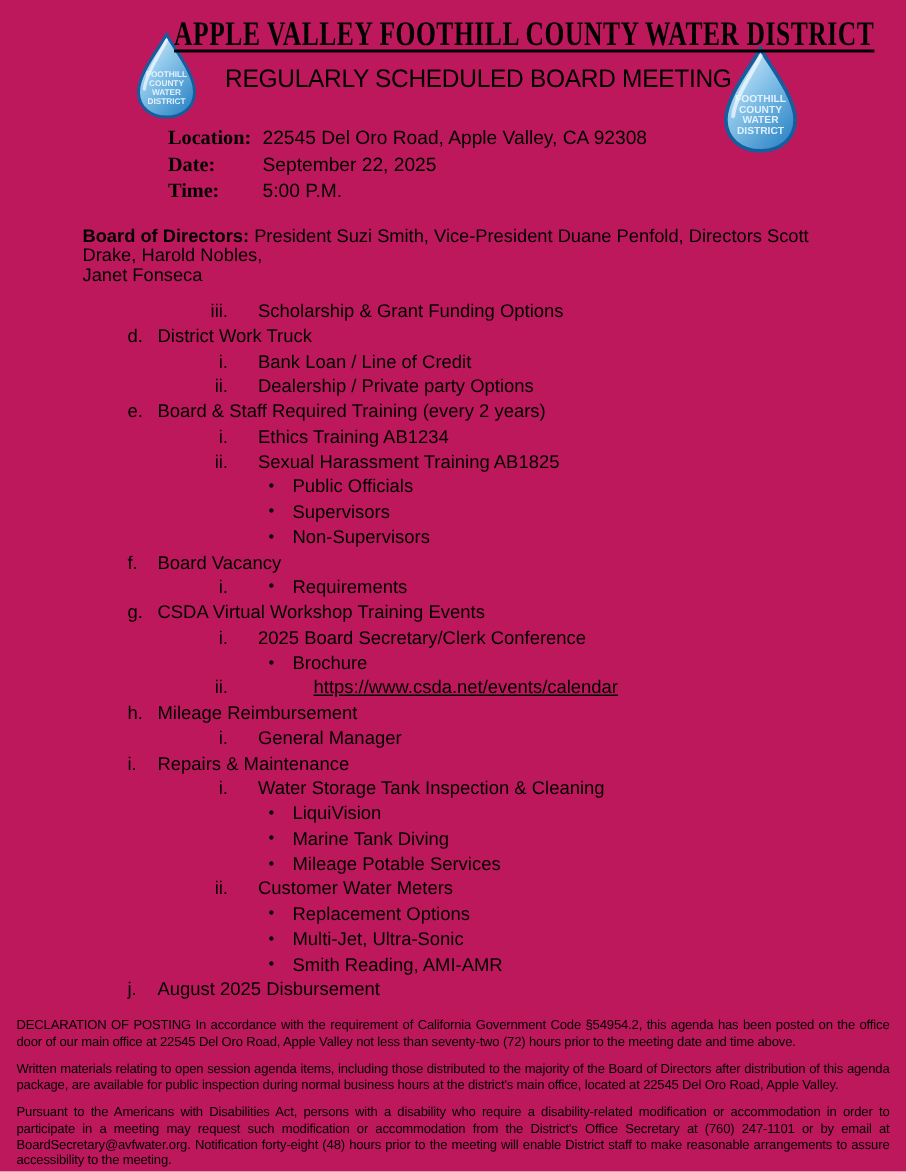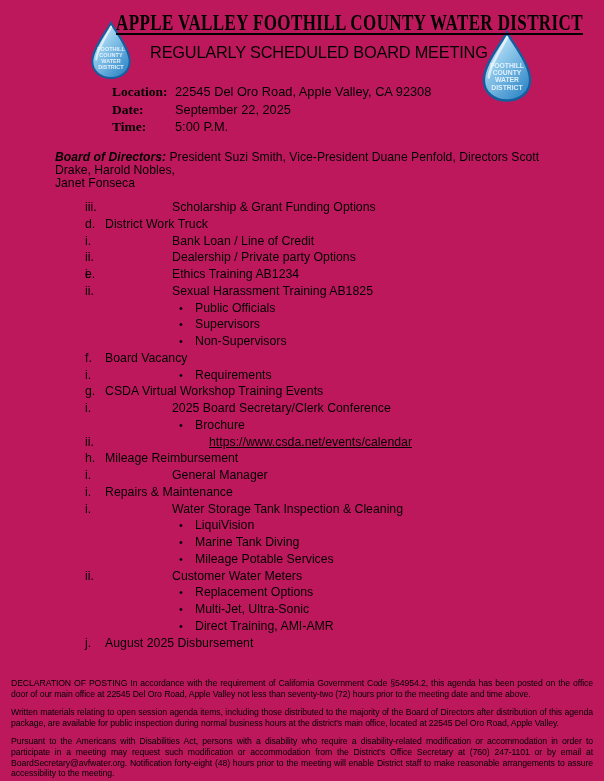--- a/index.html
+++ b/index.html
@@ -49,35 +49,35 @@
   }
   .info-value { font-size:12.8px; }
 
   .board {
     margin-top:14px;
     margin-left:55px;
     width:520px;
     font-size:12.2px;
     line-height:13.2px;
   }
-  .board b { font-weight:bold;font-style:italic; }
+  .board b { font-weight:bold; }
 
   
   .agenda { margin-top:9px; }
   .agenda .row {
     position:relative;
     line-height:16.75px;
     font-size:12.3px;
     white-space:nowrap;
   }
   .agenda .marker { position:absolute; top:0; }
   .row.lvl-letter { padding-left:105px; }
   .row.lvl-letter .marker { left:85px; }
   .row.lvl-roman { padding-left:172px; }
-  .row.lvl-roman .marker { left:85px; width:67px; }
+  .row.lvl-roman .marker { left:85px; width:67px; text-align:right; }
   .row.lvl-bullet { padding-left:195px; }
   .row.lvl-bullet .marker { left:179px; font-size:11px; }
   .agenda .link { text-decoration:underline; color:#000; cursor:pointer;padding-left:37px; }
 
   
   .footer {
     position:absolute;
     left:11px; right:11px; top:678px;
     font-size:8.7px;
     line-height:10.6px;
@@ -163,20 +163,21 @@
     <span class="text">Bank Loan / Line of Credit</span>
   </div>
 
   <div class="row lvl-roman">
     <span class="marker">ii.</span>
     <span class="text">Dealership / Private party Options</span>
   </div>
 
   <div class="row lvl-letter">
     <span class="marker">e.</span>
+    <span class="text">Board &amp; Staff Required Training (every 2 years)</span>
   </div>
 
   <div class="row lvl-roman">
     <span class="marker">i.</span>
     <span class="text">Ethics Training AB1234</span>
   </div>
 
   <div class="row lvl-roman">
     <span class="marker">ii.</span>
     <span class="text">Sexual Harassment Training AB1825</span>
@@ -276,21 +277,21 @@
     <span class="text">Replacement Options</span>
   </div>
 
   <div class="row lvl-bullet">
     <span class="marker">•</span>
     <span class="text">Multi-Jet, Ultra-Sonic</span>
   </div>
 
   <div class="row lvl-bullet">
     <span class="marker">•</span>
-    <span class="text">Direct Training, AMI-AMR</span>
+    <span class="text">Smith Reading, AMI-AMR</span>
   </div>
 
   <div class="row lvl-letter">
     <span class="marker">j.</span>
     <span class="text">August 2025 Disbursement</span>
   </div>
 </div>
 
   <div class="footer">
     <p>DECLARATION OF POSTING In accordance with the requirement of California Government Code §54954.2, this agenda has been posted on the office door of our main office at 22545 Del Oro Road, Apple Valley not less than seventy-two (72) hours prior to the meeting date and time above.</p>

